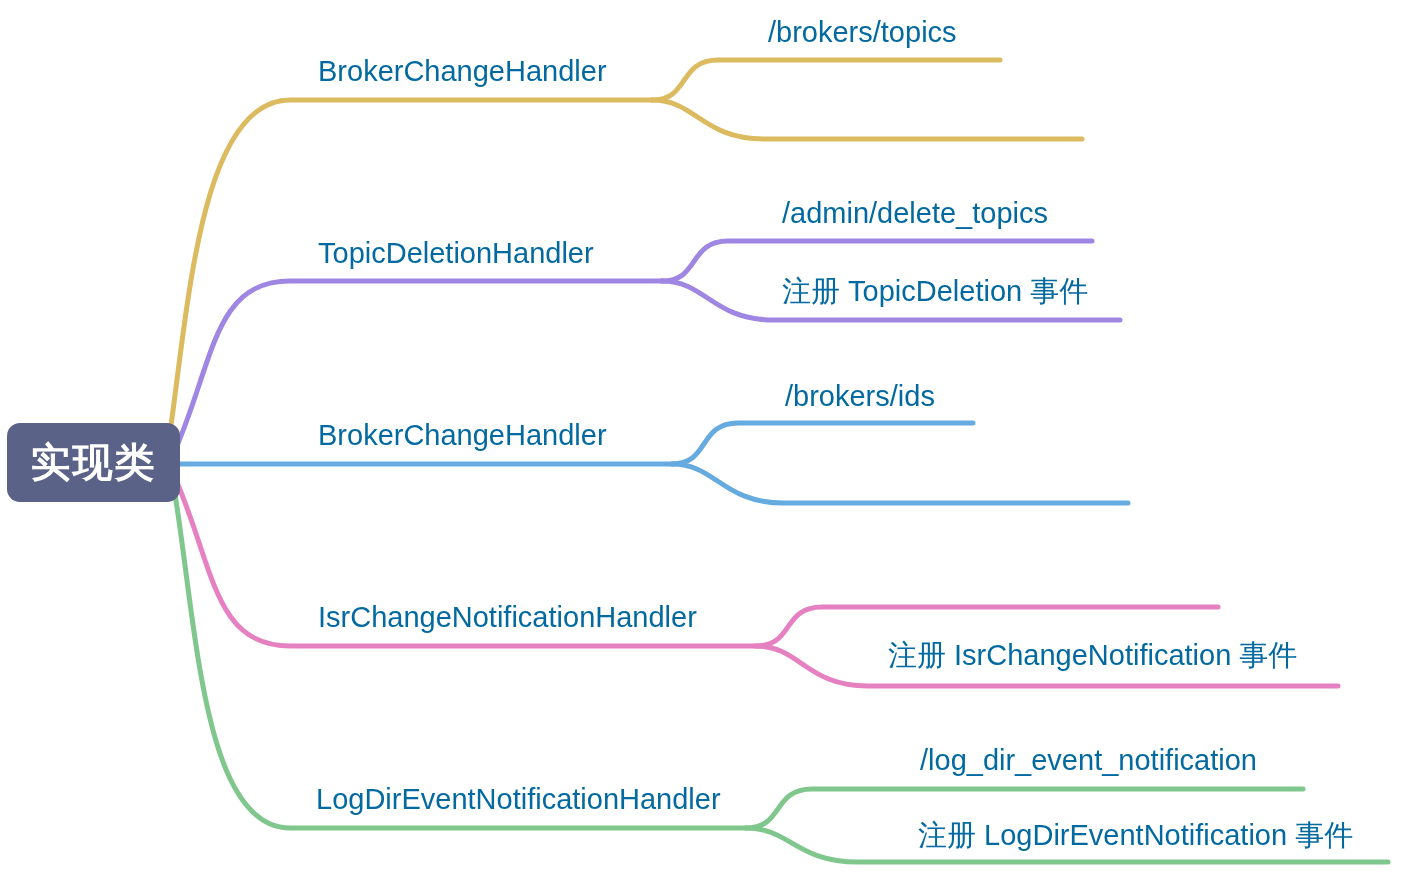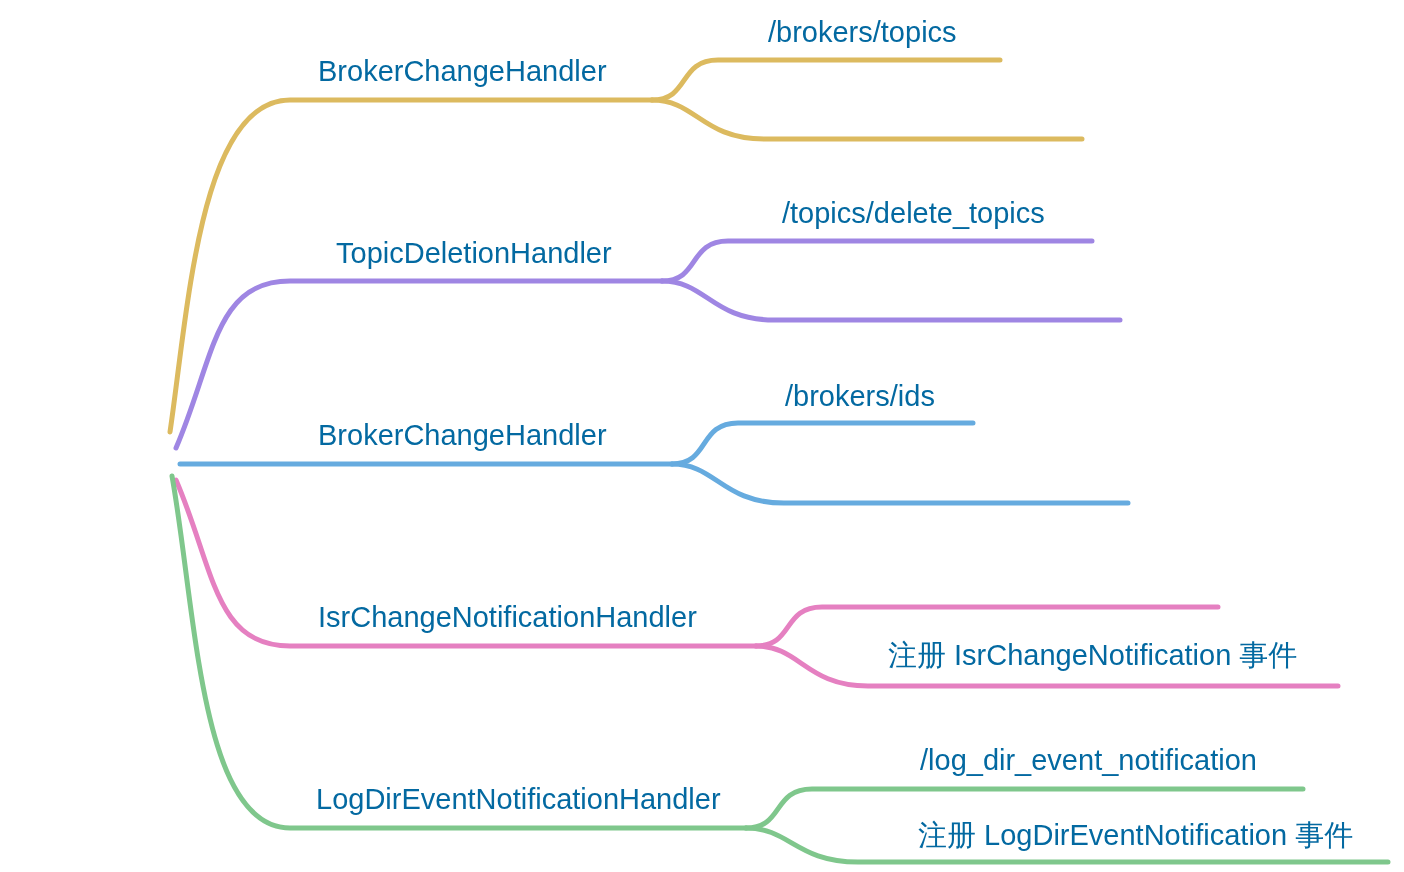--- a/index.html
+++ b/index.html
@@ -71,26 +71,30 @@
 
     <path d="M 176,480 C 214,568 214,646 290,646 L 756,646" stroke="#e580c1"></path>
     <path d="M 756,646 C 794,646 782,607 822,607 L 1218,607" stroke="#e580c1"></path>
     <path d="M 756,646 C 800,646 806,686 868,686 L 1338,686" stroke="#e580c1"></path>
 
     <path d="M 172,476 C 196,610 200,828 290,828 L 746,828" stroke="#7fc78c"></path>
     <path d="M 746,828 C 784,828 772,789 812,789 L 1303,789" stroke="#7fc78c"></path>
     <path d="M 746,828 C 790,828 796,862 858,862 L 1388,862" stroke="#7fc78c"></path>
   </svg>
 
+  <div class="root">
+    <span>实现类</span>
+  </div>
 
   <div class="lbl" style="left:318px; top:56px">BrokerChangeHandler</div>
   <div class="lbl" style="left:768px; top:17px">/brokers/topics</div>
 
-  <div class="lbl" style="left:336px; top:238px">TopicDeletionHandler</div>
-  <div class="lbl" style="left:782px; top:198px">/topics/delete_topics</div>
+  <div class="lbl" style="left:318px; top:238px">TopicDeletionHandler</div>
+  <div class="lbl" style="left:782px; top:198px">/admin/delete_topics</div>
+  <div class="lbl" style="left:782px; top:276px">注册 TopicDeletion 事件</div>
 
   <div class="lbl" style="left:318px; top:420px">BrokerChangeHandler</div>
   <div class="lbl" style="left:785px; top:381px">/brokers/ids</div>
 
   <div class="lbl" style="left:318px; top:602px">IsrChangeNotificationHandler</div>
   <div class="lbl" style="left:888px; top:640px">注册 IsrChangeNotification 事件</div>
 
   <div class="lbl" style="left:316px; top:784px">LogDirEventNotificationHandler</div>
   <div class="lbl" style="left:918px; top:820px">注册 LogDirEventNotification 事件</div>
   <div class="lbl" style="left:920px; top:745px">/log_dir_event_notification</div>

